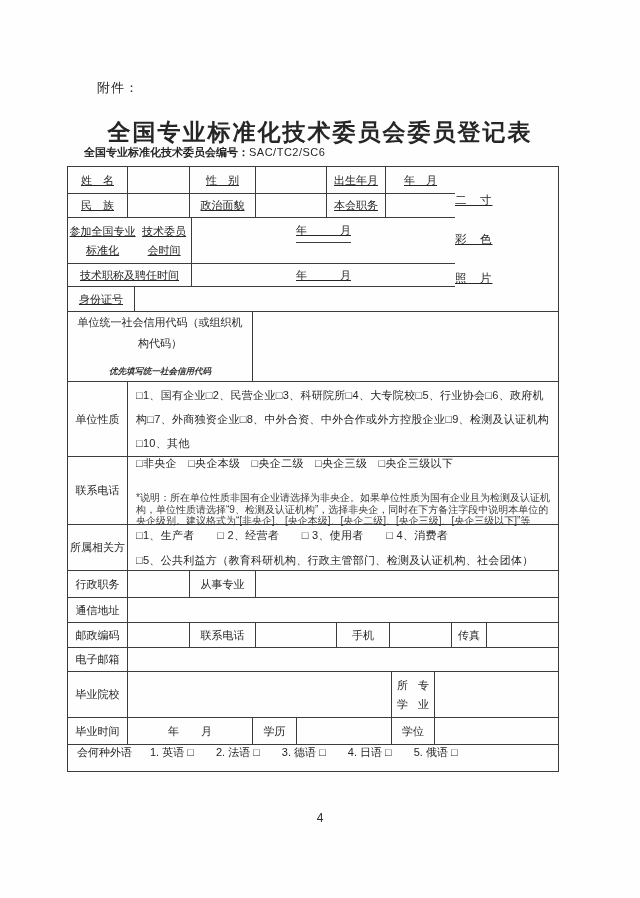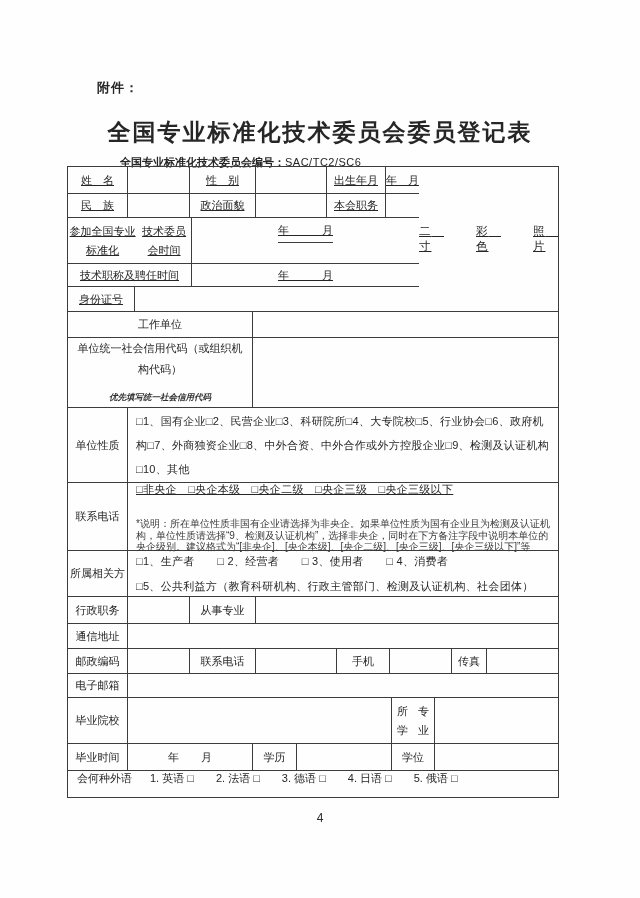--- a/index.html
+++ b/index.html
@@ -6,23 +6,23 @@
   html,body { background:#e8e8e8; }
   .page {
     position: relative;
     width: 640px; height: 898px;
     background: #fefefe;
     font-family: "Liberation Sans", "DejaVu Sans", sans-serif;
     color: #262626;
     margin: 0 auto;
     overflow: hidden;
   }
-  .attachment { position:absolute; left:97px; top:79px; font-size:13px; font-weight:bold; letter-spacing:1px; }
+  .attachment { position:absolute; left:97px; top:79px; font-size:13px; font-weight:normal; letter-spacing:1px; }
   .doc-title { position:absolute; left:0; top:117px; width:100%; text-align:center; font-size:23px; font-weight:bold; letter-spacing:2px; }
-  .subtitle { position:absolute; left:84px; top:155px; font-size:11px; font-weight:bold;margin-left:36px; }
+  .subtitle { position:absolute; left:84px; top:145px; font-size:11px; font-weight:bold; }
   .subtitle .code { font-weight:normal; font-size:11px; letter-spacing:0.5px; }
 
   .tbl { position:absolute; left:67px; top:166px; width:492px; border:1.6px solid #3c3c3c; font-size:11px; }
   .row { display:flex; border-bottom:1px solid #3c3c3c; align-items:stretch; }
   .row:last-child { border-bottom:none; }
   .cell { border-right:1px solid #3c3c3c; display:flex; align-items:center; justify-content:center; text-align:center; line-height:1.35; }
   .cell.last { border-right:none; flex:1; }
   .cell.blank { }
   .lbl { font-weight:normal; }
 
@@ -32,34 +32,34 @@
   .w264{width:264px}.w43{width:43px}.w125{width:125px}.w44{width:44px}.w95{width:95px}
 
   .r1{height:27px}.r2{height:24px}.r3{height:46px}.r4{height:23px}.r5{height:24px}
   .r6{height:26px}.r7{height:70px}.r8{height:75px}.r9{height:68px}.r10{height:46px}
   .r11{height:27px}.r12{height:25px}.r13{height:25px}.r14{height:24px}
   .r15{height:46px}.r16{height:27px}.r17{height:26px}
 
   .top-section { display:flex; border-bottom:1px solid #3c3c3c;text-decoration:underline; }
   .top-left { width:387px; }
   .top-left .row:last-child { border-bottom:none; }
-  .photo-cell { flex:1; display:flex; flex-direction:row; align-items:center; justify-content:center; gap:32px; font-size:11.5px; letter-spacing:1px; }
+  .photo-cell { flex:1; display:flex; flex-direction:column; align-items:flex-start; justify-content:center; gap:24px; font-size:11.5px; letter-spacing:1px; }
 
   .two-line { display:flex; flex-direction:row; justify-content:center; line-height:19px; }
   .split-cell { flex:1; display:flex; flex-direction:column; border-right:none; padding:0; }
   .split-top { height:25px; border-bottom:1px solid #3c3c3c; display:flex; align-items:center; justify-content:center; }
   .split-bottom { flex:1; }
 
   .credit-label { display:flex; flex-direction:column; justify-content:center; line-height:21px; padding:4px 6px; }
   .credit-note { font-size:8.5px; font-style:italic; font-weight:bold; margin-top:7px; color:#333; }
 
   .opt-cell { text-align:left; justify-content:flex-start; padding:4px 8px; line-height:24px; letter-spacing:0.3px; }
   .opt-col { flex-direction:column; align-items:flex-start; justify-content:center; }
   .note-small { font-size:10px; line-height:11.5px; letter-spacing:0; color:#3a3a3a; margin-top:20px; text-align:left; }
-  .central-opts { font-size:11px; line-height:18px;text-decoration:underline; }
+  .central-opts { font-size:11px; line-height:18px; }
   .party-line { line-height:25px; }
 
   .lang-row { justify-content:flex-start; text-align:center; padding-left:9px; }
   .lang-row .lang-label { margin-right:18px; }
   .page-num { position:absolute; left:0; top:811px; width:100%; text-align:center; font-size:12px; color:#2c2c2c; }
 </style>
 </head>
 <body>
 
 <div class="page">
@@ -107,24 +107,20 @@
           <div class="cell last blank"></div>
         </div>
       </div>
       <div class="photo-cell">
         <span>二　寸</span>
         <span>彩　色</span>
         <span>照　片</span>
       </div>
     </div>
 
-    <div class="row r6">
-      <div class="cell w185 lbl">工作单位</div>
-      <div class="cell last blank"></div>
-    </div>
 
     <div class="row r7">
       <div class="cell w185 lbl credit-label">
         <span>单位统一社会信用代码（或组织机</span>
         <span>构代码）</span>
         <span class="credit-note">优先填写统一社会信用代码</span>
       </div>
       <div class="cell last blank"></div>
     </div>
 

